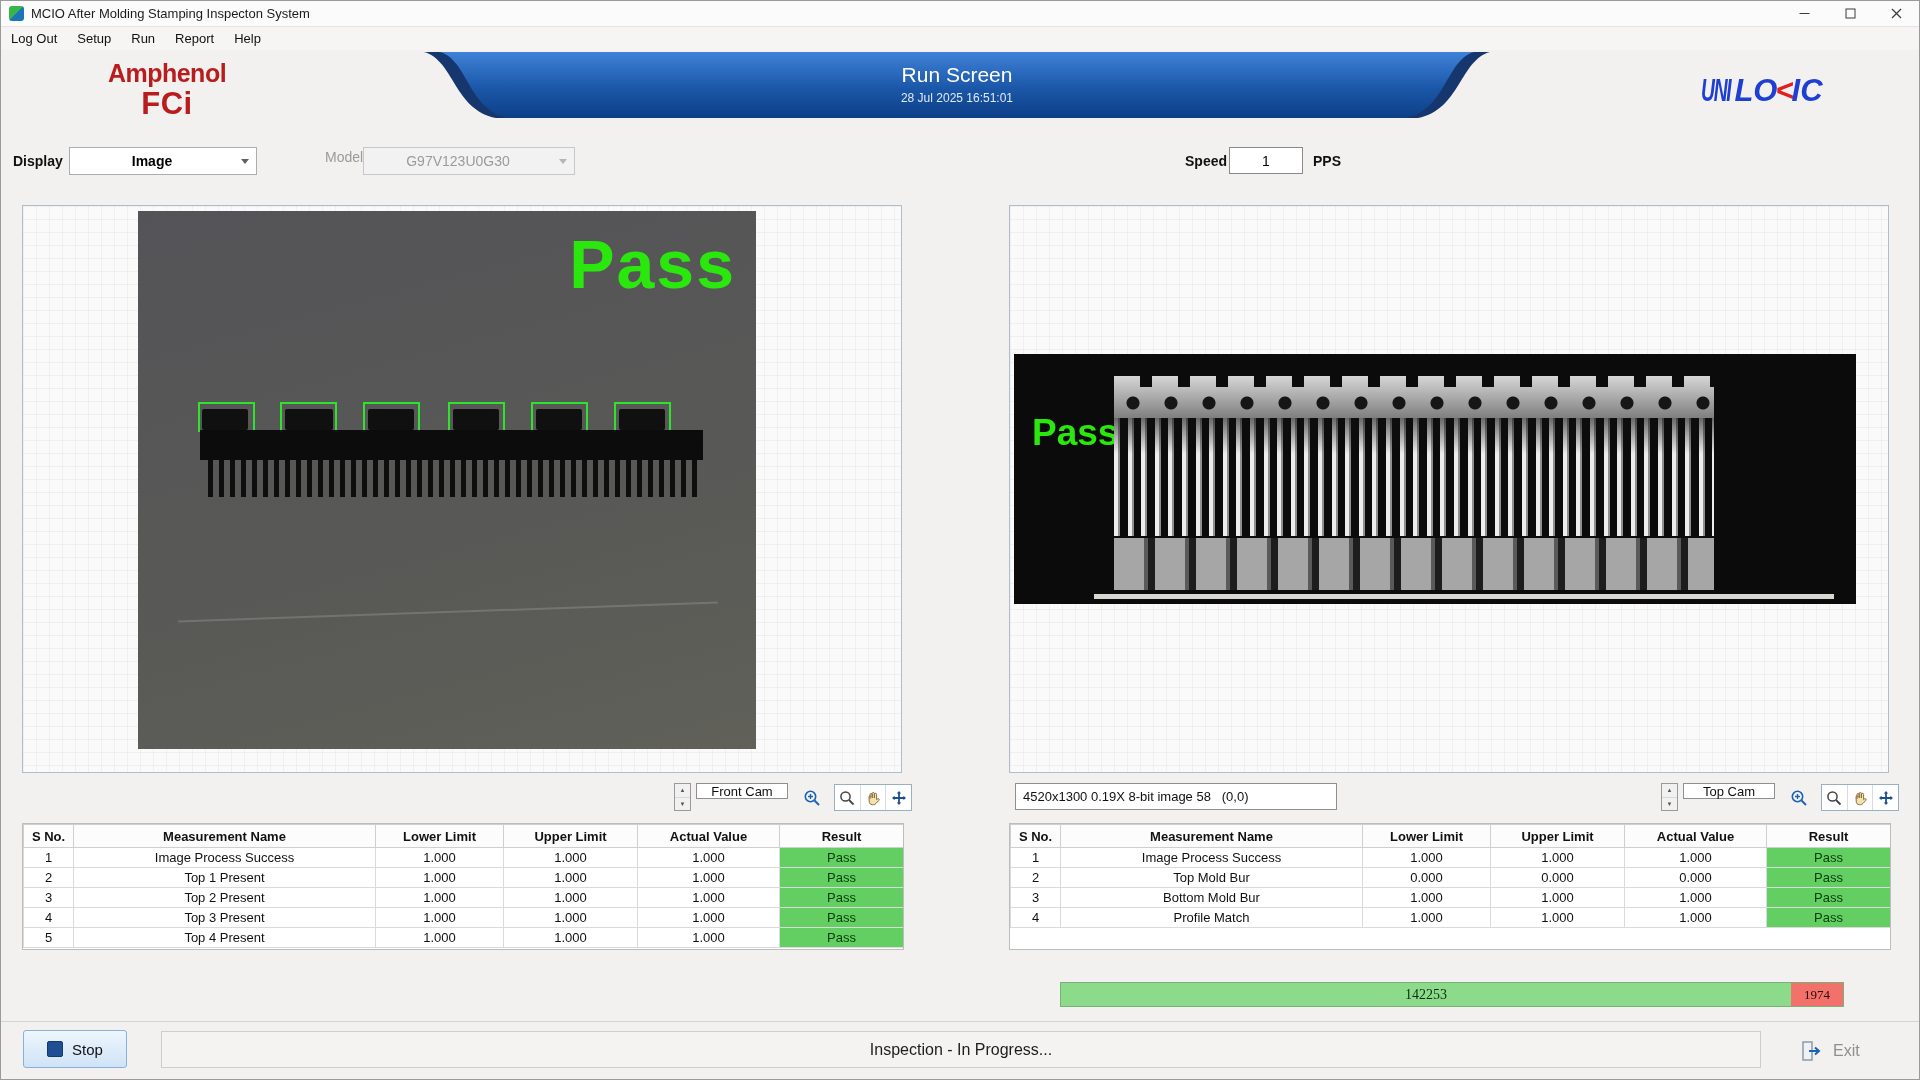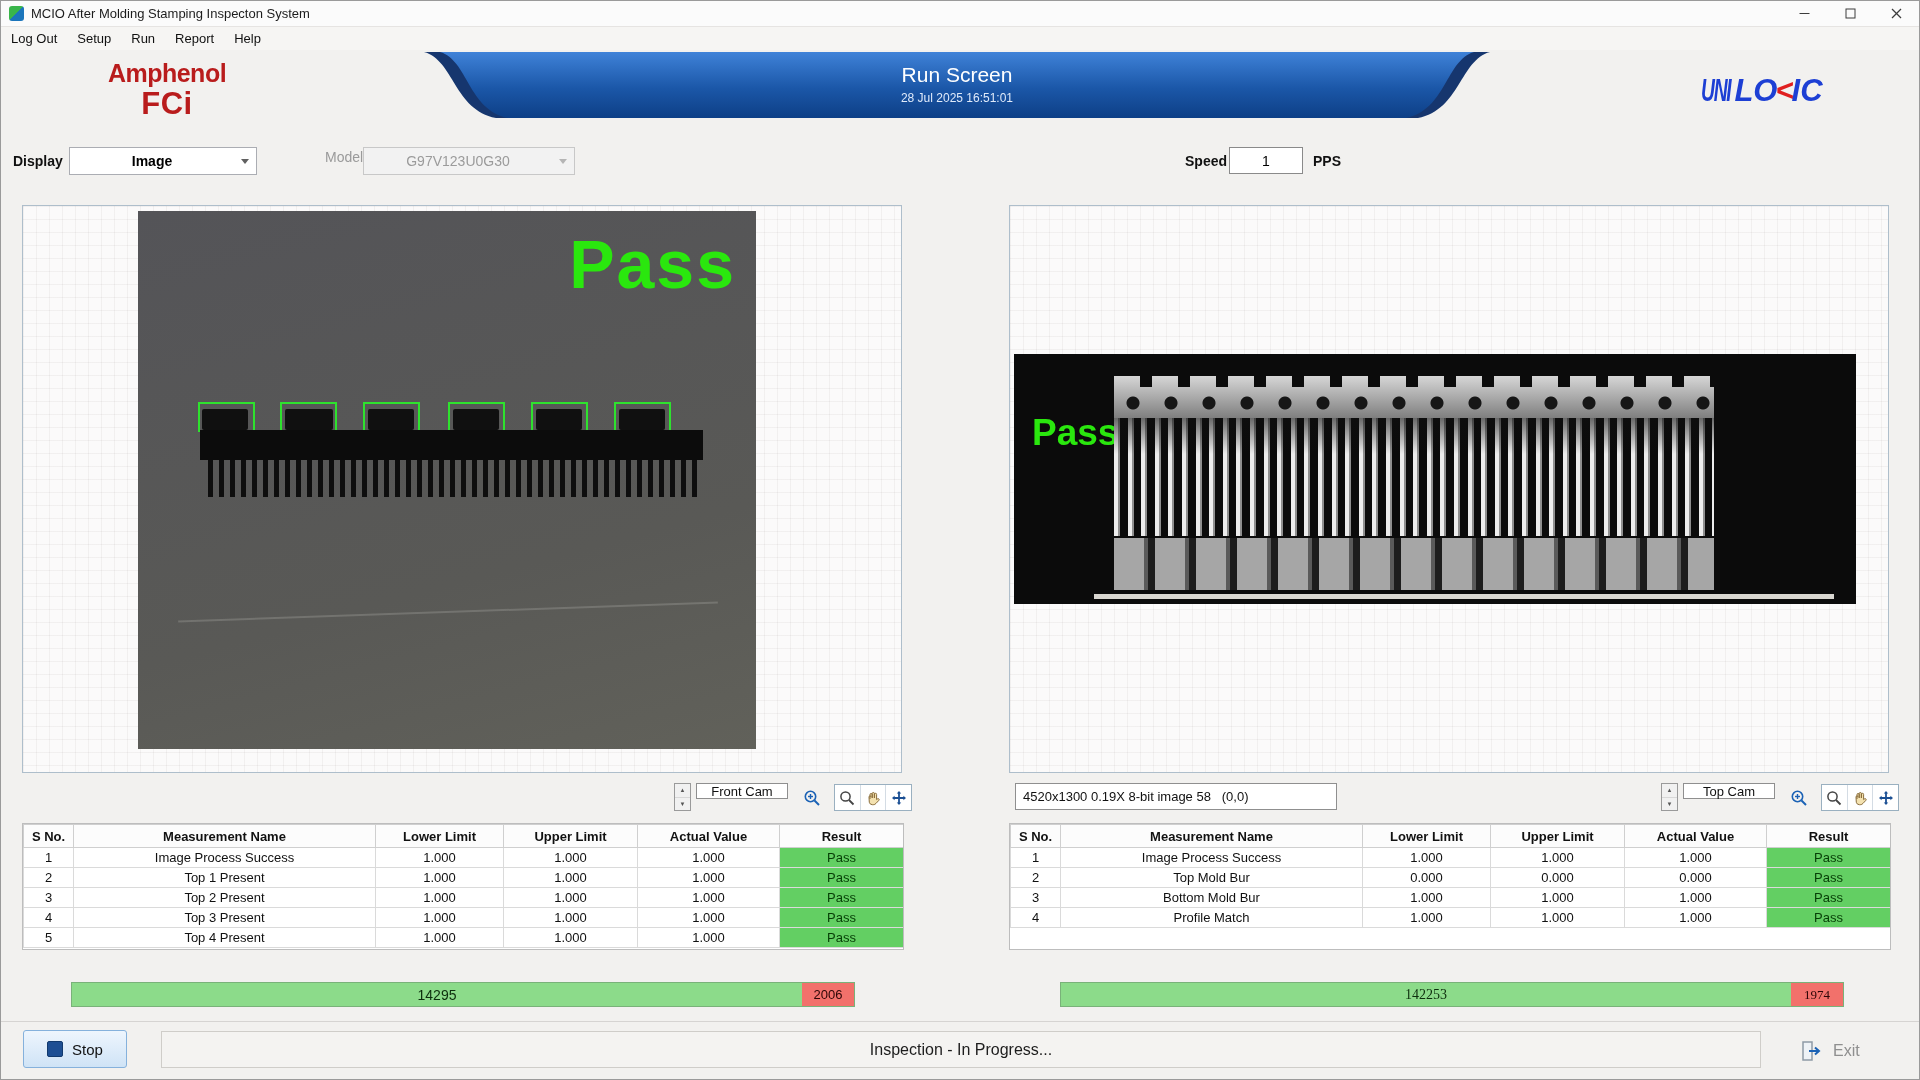--- a/index.html
+++ b/index.html
@@ -424,24 +424,20 @@
               <td>1.000</td>
               <td>1.000</td>
               <td>1.000</td>
               <td class="result-pass">Pass</td>
             </tr>
           </tbody>
       </table>
     </div>
   </div>
 
-  <div class="pbar" id="pbar-left">
-    <div class="green">14295</div>
-    <div class="red">2006</div>
-  </div>
   <div class="pbar" id="pbar-right">
     <div class="green">142253</div>
     <div class="red">1974</div>
   </div>
 
   <div class="footer">
     <div class="stop-btn">
       <span class="stop-icon"></span>
       <span>Stop</span>
     </div>

